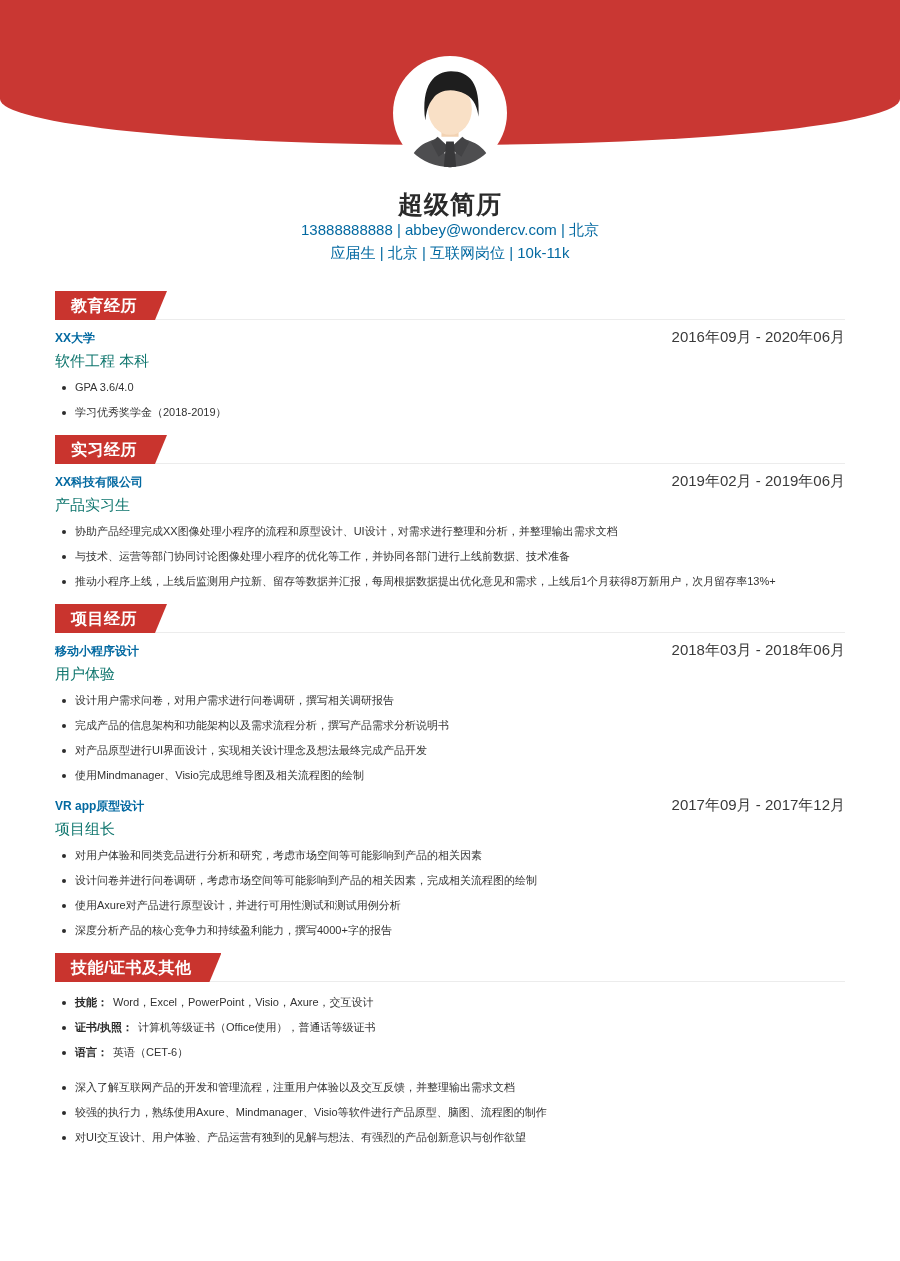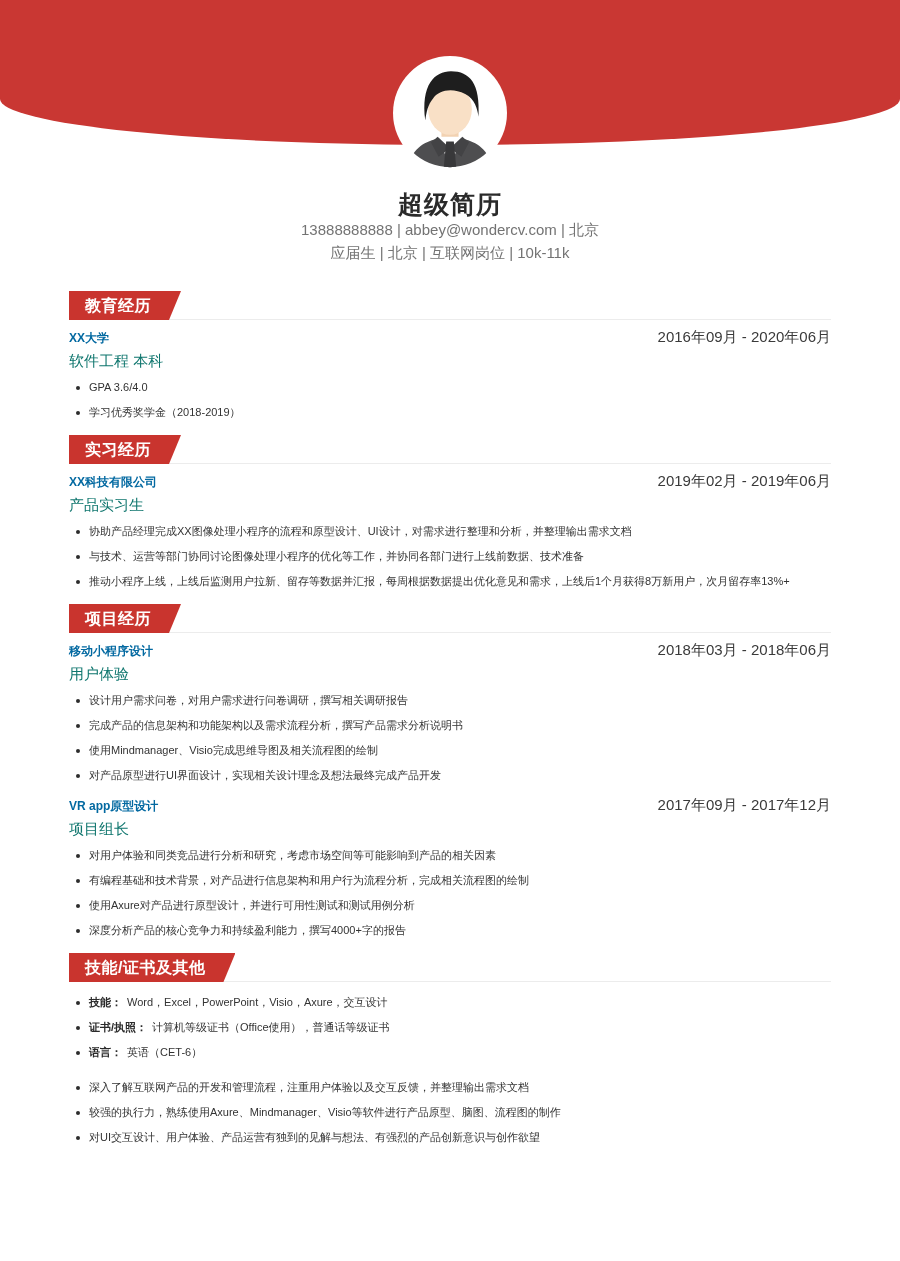--- a/index.html
+++ b/index.html
@@ -47,25 +47,25 @@
   .name {
     font-size: 25px;
     line-height: 28px;
     font-weight: bold;
     color: #2a2a2a;
     letter-spacing: 1px;
   }
   .contact {
     font-size: 15px;
     line-height: 23px;
-    color: #737373;
+    color: #0369a1;
   }
   .contact:first-of-type { margin-top: 5px; }
   
-  .content { padding: 0 69px; }
+  .content { padding: 0 55px; }
   .section { margin-top: 10px; }
   .section:first-child { margin-top: 27px; }
   .section-header {
     position: relative;
     height: 29px;
     border-bottom: 1px solid #ececec;
   }
   .badge {
     position: absolute;
     left: 0; top: 0;
@@ -213,33 +213,33 @@
       </div>
       <div class="entry">
         <div class="entry-head">
           <div class="entry-title">移动小程序设计</div>
           <div class="entry-date">2018年03月 - 2018年06月</div>
         </div>
         <div class="entry-sub">用户体验</div>
         <ul class="bullets">
           <li>设计用户需求问卷，对用户需求进行问卷调研，撰写相关调研报告</li>
           <li>完成产品的信息架构和功能架构以及需求流程分析，撰写产品需求分析说明书</li>
+          <li>对产品原型进行UI界面设计，实现相关设计理念及想法最终完成产品开发</li>
           <li>使用Mindmanager、Visio完成思维导图及相关流程图的绘制</li>
-          <li>对产品原型进行UI界面设计，实现相关设计理念及想法最终完成产品开发</li>
         </ul>
       </div>
       <div class="entry">
         <div class="entry-head">
           <div class="entry-title">VR app原型设计</div>
           <div class="entry-date">2017年09月 - 2017年12月</div>
         </div>
         <div class="entry-sub">项目组长</div>
         <ul class="bullets">
           <li>对用户体验和同类竞品进行分析和研究，考虑市场空间等可能影响到产品的相关因素</li>
-          <li>有编程基础和技术背景，对产品进行信息架构和用户行为流程分析，完成相关流程图的绘制</li>
+          <li>设计问卷并进行问卷调研，考虑市场空间等可能影响到产品的相关因素，完成相关流程图的绘制</li>
           <li>使用Axure对产品进行原型设计，并进行可用性测试和测试用例分析</li>
           <li>深度分析产品的核心竞争力和持续盈利能力，撰写4000+字的报告</li>
         </ul>
       </div>
     </div>
 
     <div class="section">
       <div class="section-header">
         <div class="badge">技能/证书及其他</div>
       </div>

